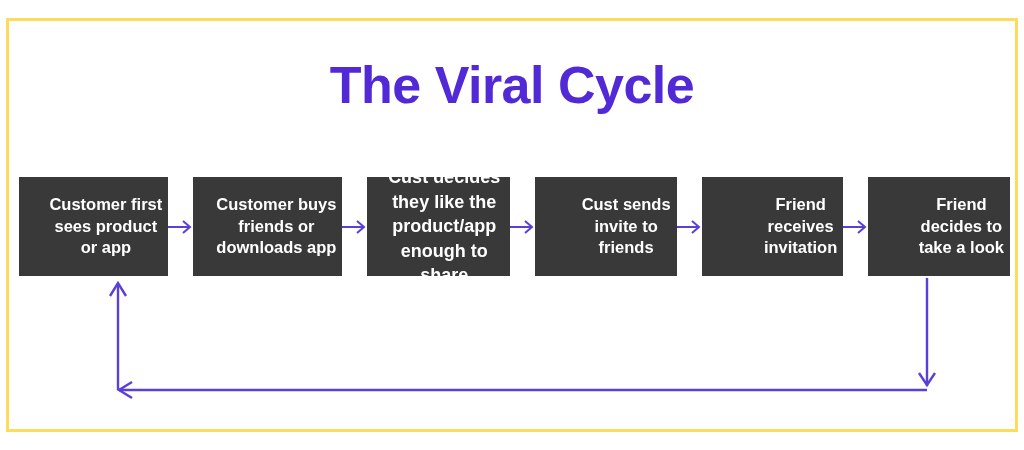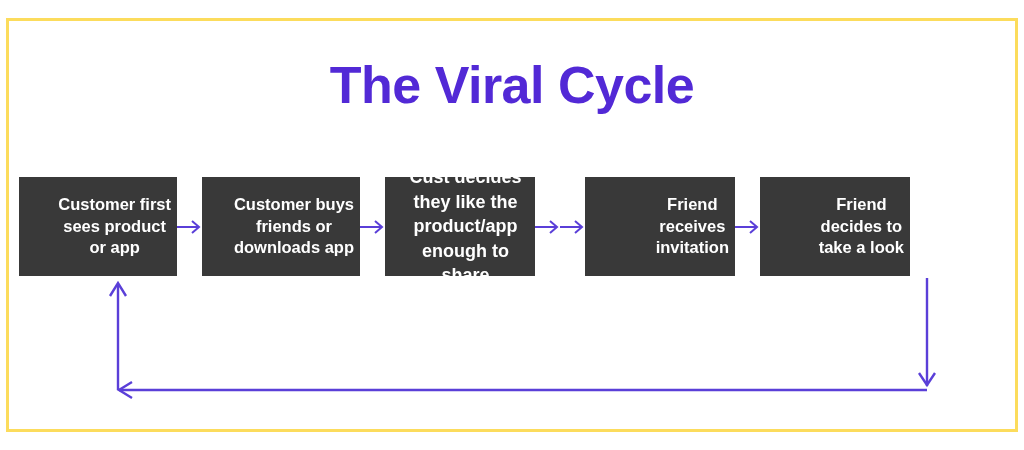--- a/index.html
+++ b/index.html
@@ -140,20 +140,25 @@
 enough to share</span>
     </div>
 
     <div class="connector">
       <svg width="25" height="16" viewBox="0 0 25 16" aria-hidden="true">
         <line x1="0" y1="8" x2="21" y2="8" stroke="#5A3FD8" stroke-width="2"></line>
         <polyline points="15,2 22,8 15,14" fill="none" stroke="#5A3FD8" stroke-width="2"></polyline>
       </svg>
     </div>
 
+    <div class="step-box box-w-150 size-lg">
+      <span class="label">Cust sends
+invite to
+friends</span>
+    </div>
 
     <div class="connector">
       <svg width="25" height="16" viewBox="0 0 25 16" aria-hidden="true">
         <line x1="0" y1="8" x2="21" y2="8" stroke="#5A3FD8" stroke-width="2"></line>
         <polyline points="15,2 22,8 15,14" fill="none" stroke="#5A3FD8" stroke-width="2"></polyline>
       </svg>
     </div>
 
     <div class="step-box box-w-150 size-lg">
       <span class="label">Friend

